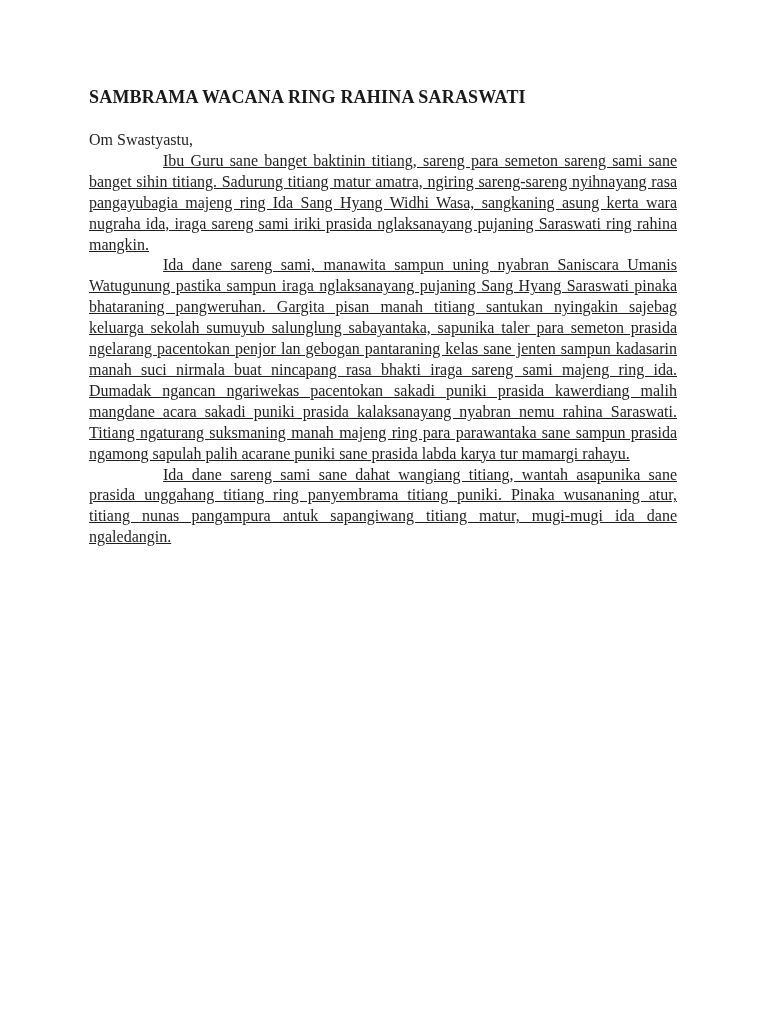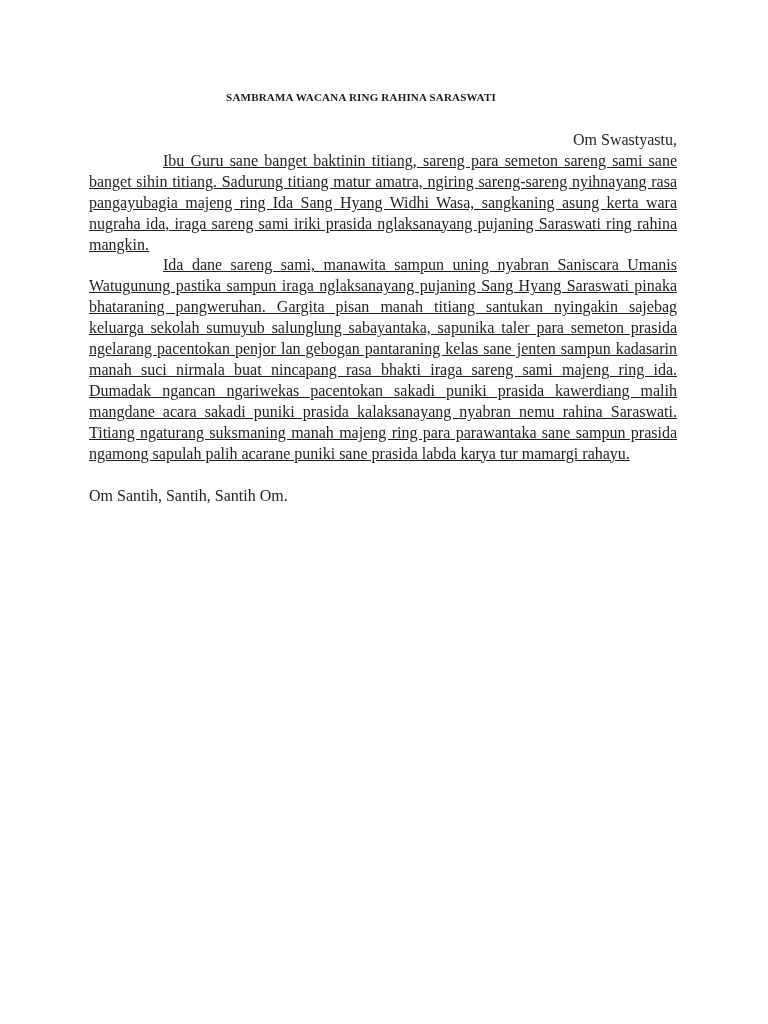--- a/index.html
+++ b/index.html
@@ -12,37 +12,37 @@
     width: 768px;
     height: 1024px;
     background: #ffffff;
     box-sizing: border-box;
     padding: 87px 91px 0 89px;
     font-family: "Liberation Serif", "DejaVu Serif", serif;
     color: #1f1f1f;
     overflow: hidden;
   }
   .doc-title {
-    font-size: 11px;
+    font-size: 18px;
     font-weight: bold;
-    text-align: center;
+    text-align: left;
     line-height: 21px;
     margin: 0 44px 22px 0;
     letter-spacing: 0.2px;
     color: #1a1a1a;
     white-space: nowrap;
   }
   .doc-body p {
     font-size: 16px;
     line-height: 20.9px;
     margin: 0;
     color: #1f1f1f;
   }
   .salutation {
-    text-align: right;
+    text-align: left;
   }
   .body-para {
     text-align: justify;
     text-indent: 74px;
     text-decoration: underline;
   }
   .closing {
     margin-top: 21px !important;
     text-align: left;
   }
@@ -53,16 +53,16 @@
 <div class="page">
   <h1 class="doc-title">SAMBRAMA WACANA RING RAHINA SARASWATI</h1>
 
   <div class="doc-body">
     <p class="salutation">Om Swastyastu,</p>
 
     <p class="body-para">Ibu Guru sane banget baktinin titiang, sareng para semeton sareng sami sane banget sihin titiang. Sadurung titiang matur amatra, ngiring sareng-sareng nyihnayang rasa pangayubagia majeng ring Ida Sang Hyang Widhi Wasa, sangkaning asung kerta wara nugraha ida, iraga sareng sami iriki prasida nglaksanayang pujaning Saraswati ring rahina mangkin.</p>
 
     <p class="body-para">Ida dane sareng sami, manawita sampun uning nyabran Saniscara Umanis Watugunung pastika sampun iraga nglaksanayang pujaning Sang Hyang Saraswati pinaka bhataraning pangweruhan. Gargita pisan manah titiang santukan nyingakin sajebag keluarga sekolah sumuyub salunglung sabayantaka, sapunika taler para semeton prasida ngelarang pacentokan penjor lan gebogan pantaraning kelas sane jenten sampun kadasarin manah suci nirmala buat nincapang rasa bhakti iraga sareng sami majeng ring ida. Dumadak ngancan ngariwekas pacentokan sakadi puniki prasida kawerdiang malih mangdane acara sakadi puniki prasida kalaksanayang nyabran nemu rahina Saraswati. Titiang ngaturang suksmaning manah majeng ring para parawantaka sane sampun prasida ngamong sapulah palih acarane puniki sane prasida labda karya tur mamargi rahayu.</p>
 
+    <p class="body-para">Ida dane sareng sami sane dahat wangiang titiang, wantah asapunika sane prasida unggahang titiang ring panyembrama titiang puniki. Pinaka wusananing atur, titiang nunas pangampura antuk sapangiwang titiang matur, mugi-mugi ida dane ngaledangin.</p>
 
-    <p class="closing">Om Santih, Santih, Santih Om.</p>
   </div>
 </div>
 
 </body></html>

